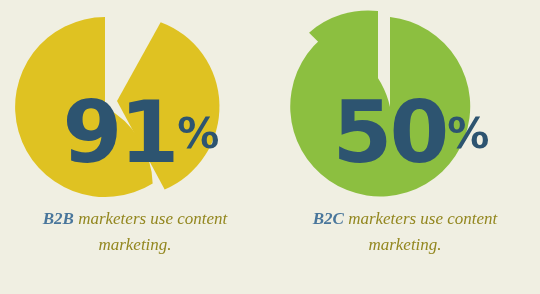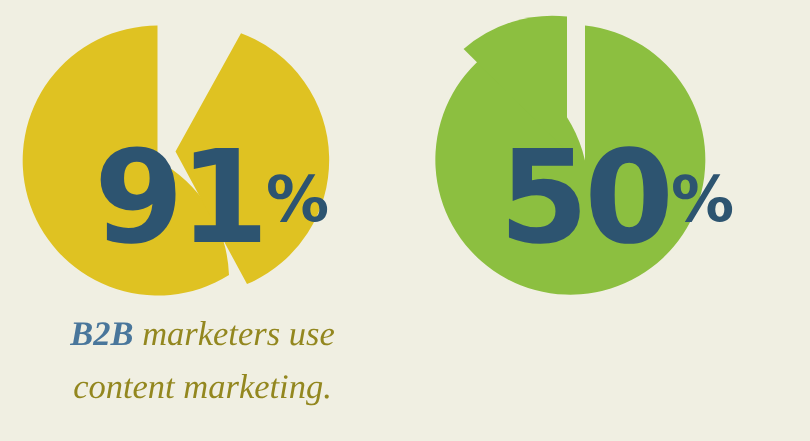--- a/index.html
+++ b/index.html
@@ -70,21 +70,21 @@
     transform: translateY(-14px);
     margin-left: 1px;
   }
   .caption {
     position: absolute;
     left: 0;
     top: 206px;
     width: 270px;
     text-align: center;
     font-style: italic;
-    font-size: 23px;
+    font-size: 17px;
     line-height: 1.52;
     color: #93871f;
     padding: 0 14px;
     box-sizing: border-box;
   }
   .caption .seg-key {
     color: #49769b;
     font-weight: bold;
     font-style: italic;
   }
@@ -126,15 +126,18 @@
 
         <path fill="#8cbf40" d="M 108 101 L 108 11 A 90 90 0 0 0 39.06 32.65 Z"></path>
       </svg>
       <div class="pct-label">
         <div class="pct-inner">
           <span class="pct-num">50</span>
           <span class="pct-sign">%</span>
         </div>
       </div>
     </div>
+    <div class="caption">
+      <span class="seg-key">B2C</span><span class="seg-rest"> marketers use content marketing.</span>
+    </div>
   </div>
 
 </div>
 
 </body></html>

